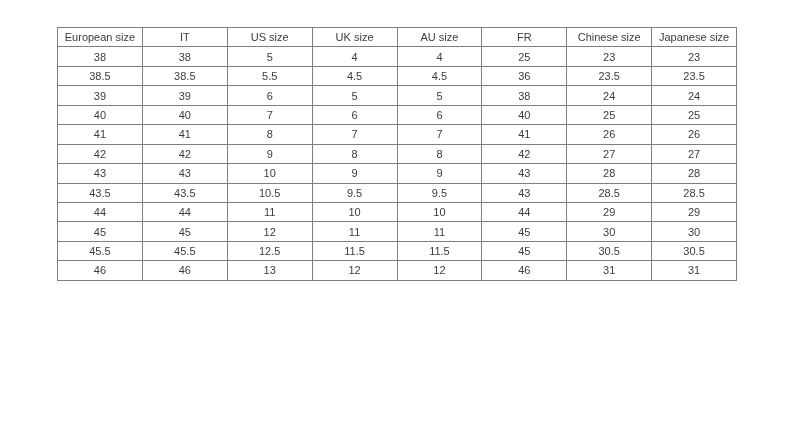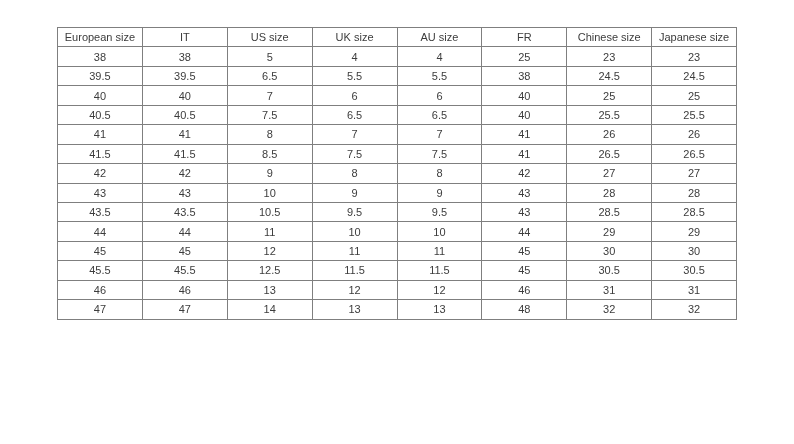--- a/index.html
+++ b/index.html
@@ -63,68 +63,58 @@
           <td>38</td>
           <td>38</td>
           <td>5</td>
           <td>4</td>
           <td>4</td>
           <td>25</td>
           <td>23</td>
           <td>23</td>
         </tr>
         <tr>
-          <td>39.5</td>
-          <td>39.5</td>
-          <td>6.5</td>
+          <td>38.5</td>
+          <td>38.5</td>
           <td>5.5</td>
-          <td>5.5</td>
+          <td>4.5</td>
+          <td>4.5</td>
+          <td>36</td>
+          <td>23.5</td>
+          <td>23.5</td>
+        </tr>
+        <tr>
+          <td>39</td>
+          <td>39</td>
+          <td>6</td>
+          <td>5</td>
+          <td>5</td>
           <td>38</td>
-          <td>24.5</td>
-          <td>24.5</td>
+          <td>24</td>
+          <td>24</td>
         </tr>
         <tr>
           <td>40</td>
           <td>40</td>
           <td>7</td>
           <td>6</td>
           <td>6</td>
           <td>40</td>
           <td>25</td>
           <td>25</td>
         </tr>
         <tr>
-          <td>40.5</td>
-          <td>40.5</td>
-          <td>7.5</td>
-          <td>6.5</td>
-          <td>6.5</td>
-          <td>40</td>
-          <td>25.5</td>
-          <td>25.5</td>
-        </tr>
-        <tr>
           <td>41</td>
           <td>41</td>
           <td>8</td>
           <td>7</td>
           <td>7</td>
           <td>41</td>
           <td>26</td>
           <td>26</td>
-        </tr>
-        <tr>
-          <td>41.5</td>
-          <td>41.5</td>
-          <td>8.5</td>
-          <td>7.5</td>
-          <td>7.5</td>
-          <td>41</td>
-          <td>26.5</td>
-          <td>26.5</td>
         </tr>
         <tr>
           <td>42</td>
           <td>42</td>
           <td>9</td>
           <td>8</td>
           <td>8</td>
           <td>42</td>
           <td>27</td>
           <td>27</td>
@@ -182,25 +172,15 @@
         <tr>
           <td>46</td>
           <td>46</td>
           <td>13</td>
           <td>12</td>
           <td>12</td>
           <td>46</td>
           <td>31</td>
           <td>31</td>
         </tr>
-        <tr>
-          <td>47</td>
-          <td>47</td>
-          <td>14</td>
-          <td>13</td>
-          <td>13</td>
-          <td>48</td>
-          <td>32</td>
-          <td>32</td>
-        </tr>
       </tbody>
   </table>
 </div>
 
 </body></html>

